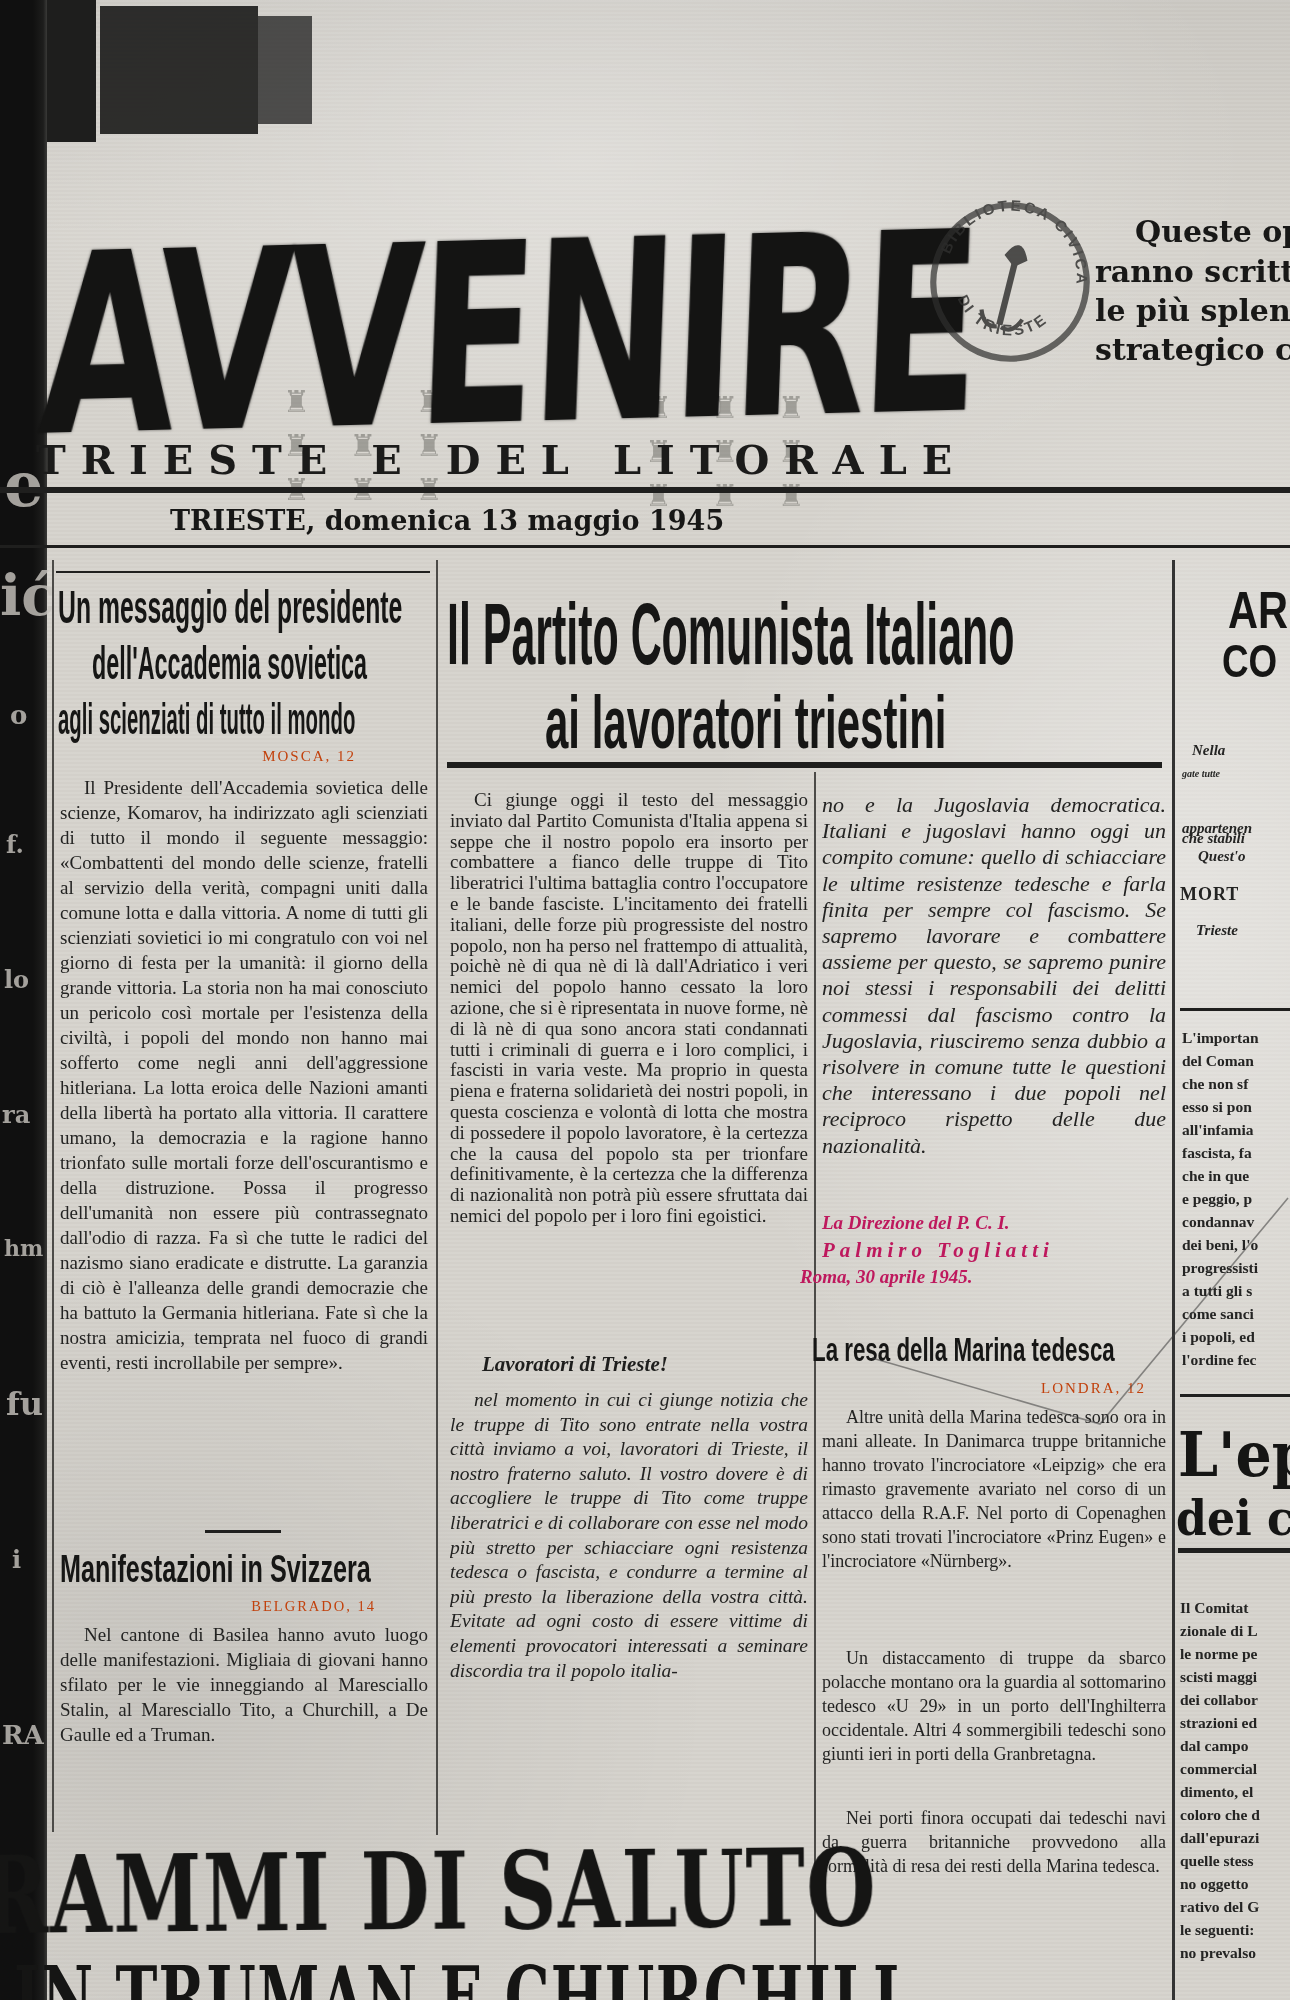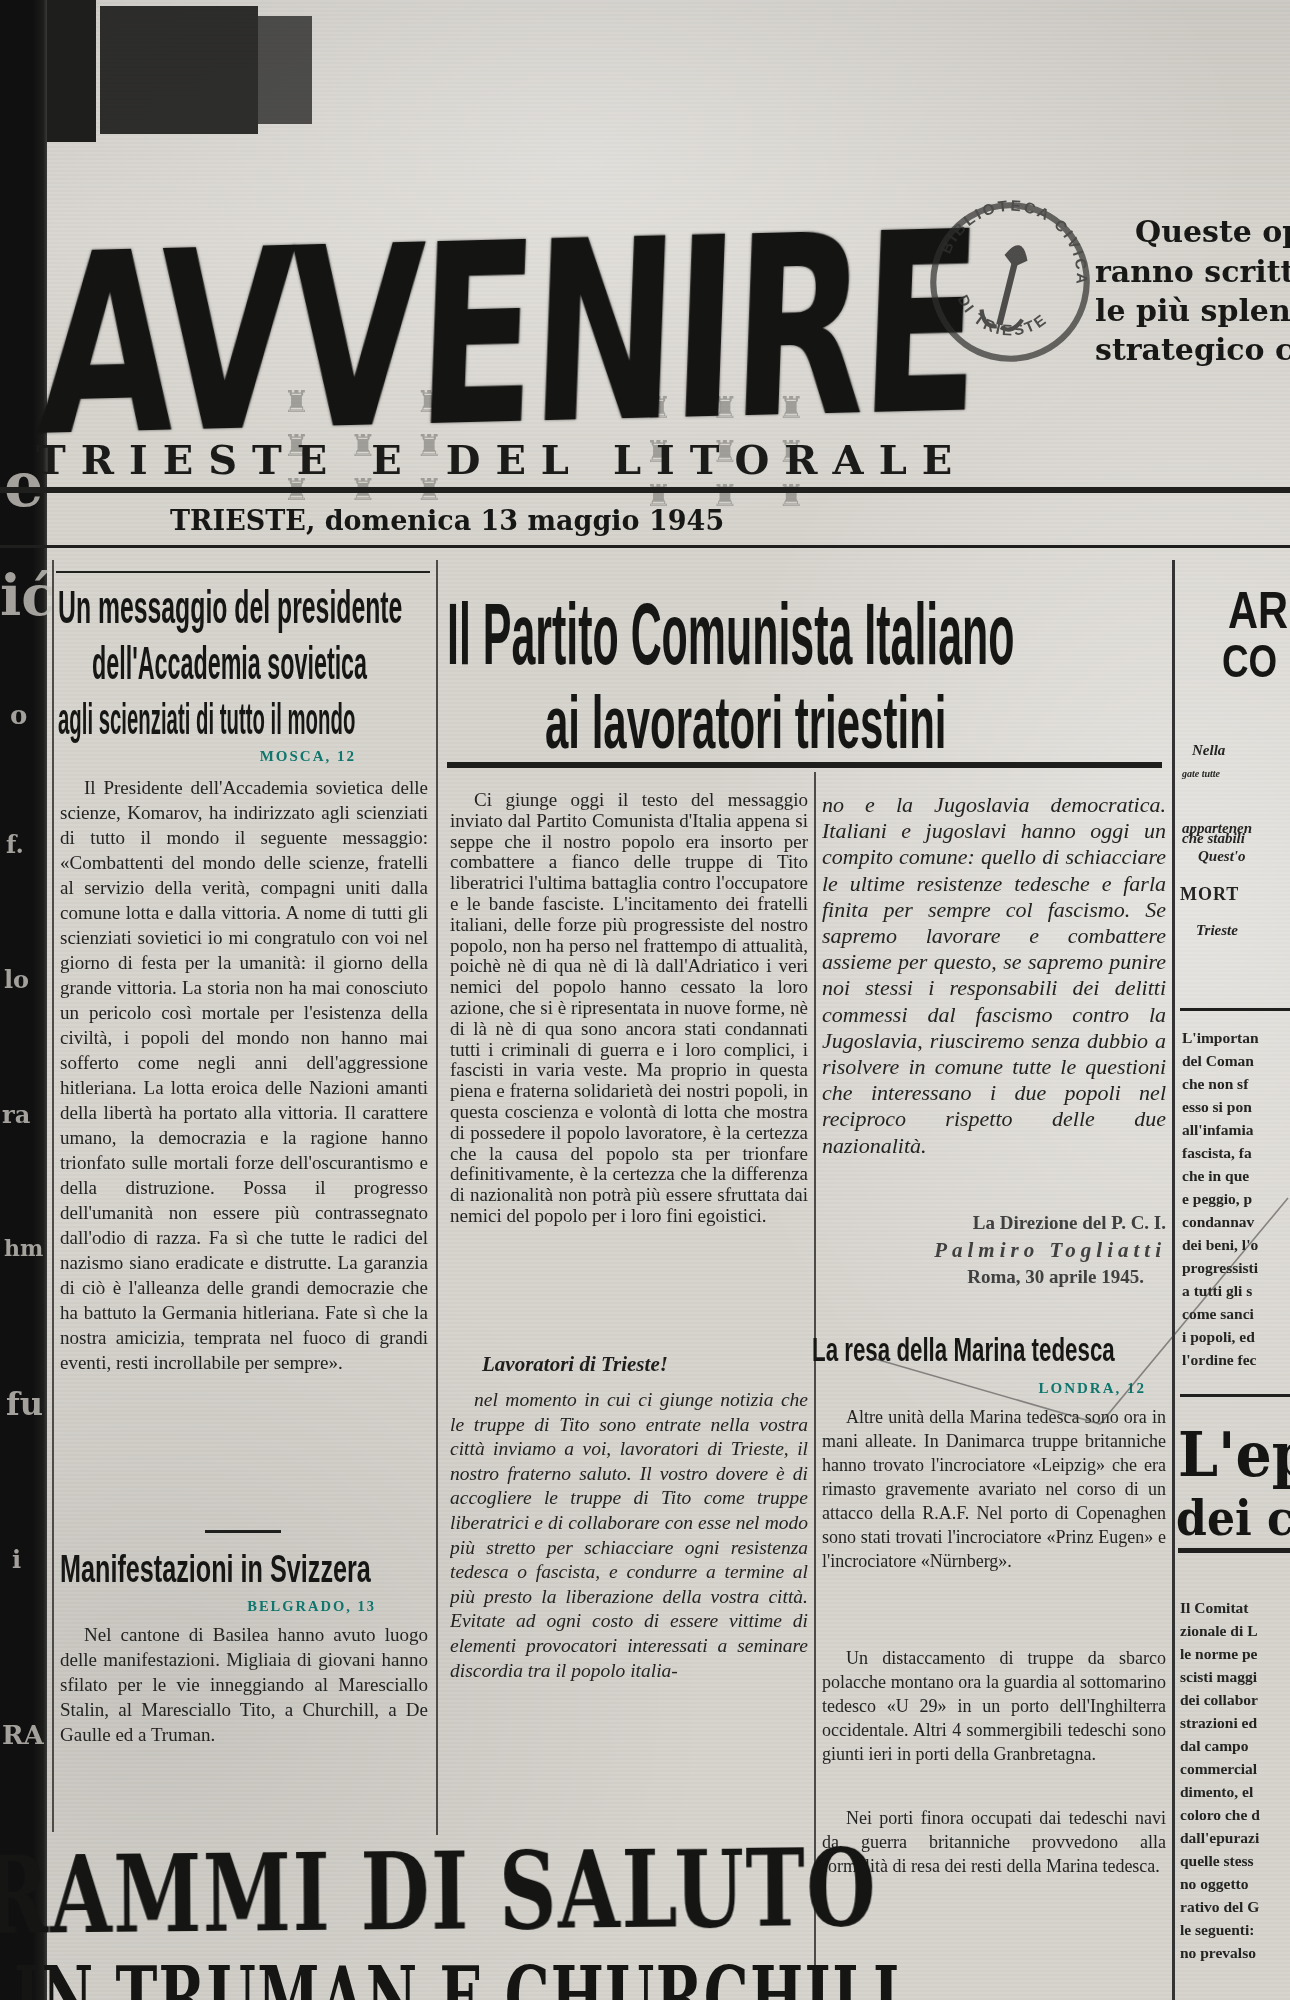--- a/index.html
+++ b/index.html
@@ -32,28 +32,28 @@
       color:#181817;white-space:nowrap;filter:blur(.4px);}
   #subtitle{left:36px;top:436px;font-family:"DejaVu Serif",serif;font-weight:bold;
       font-size:40px;letter-spacing:15px;color:#1b1b1a;white-space:nowrap;filter:blur(.45px);}
   #date-line{left:170px;top:505px;font-family:"DejaVu Serif",serif;font-weight:bold;
       font-size:27px;color:#171716;white-space:nowrap;filter:blur(.45px);}
   .hr{position:absolute;background:#1f1f1e;}
   .vr{position:absolute;background:#4c4b48;width:2px;}
   
   .hl{position:absolute;font-family:"Liberation Sans",sans-serif;font-weight:bold;
       color:#161615;white-space:nowrap;transform-origin:left top;filter:blur(.4px);}
-  .datel{position:absolute;font-family:"Liberation Serif",serif;font-weight:bold;
-      color:#0f766e;letter-spacing:2px;filter:blur(.3px);}
+  .datel{position:absolute;font-family:"Liberation Serif",serif;font-weight:normal;
+      color:#c2410c;letter-spacing:2px;filter:blur(.3px);}
   .body-text{position:absolute;font-family:"Liberation Serif",serif;text-align:justify;
       color:#232322;filter:blur(.38px);overflow:hidden;}
   .ind{text-indent:24px;}
   .ital{font-style:italic;}
   .sig{position:absolute;font-family:"Liberation Serif",serif;font-weight:bold;
-      color:#404040;text-align:right;filter:blur(.3px);}
+      color:#be185d;text-align:left;filter:blur(.3px);font-style:italic;}
   .frag{font-family:"Liberation Serif",serif;font-weight:bold;color:#242423;
       white-space:nowrap;filter:blur(.3px);}
   .bigserif{position:absolute;font-family:"DejaVu Serif",serif;font-weight:bold;
       color:#151514;white-space:nowrap;transform-origin:left top;filter:blur(.45px);}
   #stamp{transform:rotate(14deg);opacity:.82;}
   #crease{position:absolute;left:0;top:0;pointer-events:none;}
 </style>
 </head>
 <body>
 
@@ -118,21 +118,21 @@
   <div class="vr" style="left:1172px;top:560px;height:1440px;width:3px;background:#333;"></div>
 
   <div class="hr" style="left:56px;top:571px;width:374px;height:2px;"></div>
   <div class="hl" style="left:58px;top:582px;font-size:37px;transform:scale(.67,1.25);">Un messaggio del presidente</div>
   <div class="hl" style="left:92px;top:638px;font-size:37px;transform:scale(.63,1.25);">dell'Accademia sovietica</div>
   <div class="hl" style="left:58px;top:694px;font-size:37px;transform:scale(.55,1.2);">agli scienziati di tutto il mondo</div>
   <div class="datel" style="left:56px;top:748px;width:300px;text-align:right;font-size:15px;">MOSCA, 12</div>
   <div class="body-text ind" style="left:60px;top:775px;width:368px;height:748px;font-size:19px;line-height:25px;">Il Presidente dell'Accademia sovietica delle scienze, Komarov, ha indirizzato agli scienziati di tutto il mondo il seguente messaggio: «Combattenti del mondo delle scienze, fratelli al servizio della verità, compagni uniti dalla comune lotta e dalla vittoria. A nome di tutti gli scienziati sovietici io mi congratulo con voi nel giorno di festa per la umanità: il giorno della grande vittoria. La storia non ha mai conosciuto un pericolo così mortale per l'esistenza della civiltà, i popoli del mondo non hanno mai sofferto come negli anni dell'aggressione hitleriana. La lotta eroica delle Nazioni amanti della libertà ha portato alla vittoria. Il carattere umano, la democrazia e la ragione hanno trionfato sulle mortali forze dell'oscurantismo e della distruzione. Possa il progresso dell'umanità non essere più contrassegnato dall'odio di razza. Fa sì che tutte le radici del nazismo siano eradicate e distrutte. La garanzia di ciò è l'alleanza delle grandi democrazie che ha battuto la Germania hitleriana. Fate sì che la nostra amicizia, temprata nel fuoco di grandi eventi, resti incrollabile per sempre».</div>
   <div class="hr" style="left:205px;top:1530px;width:76px;height:3px;"></div>
   <div class="hl" style="left:60px;top:1546px;font-size:36px;transform:scale(.70,1.1);">Manifestazioni in Svizzera</div>
-  <div class="datel" style="left:56px;top:1598px;width:320px;text-align:right;font-size:14.5px;">BELGRADO, 13</div>
+  <div class="datel" style="left:56px;top:1598px;width:320px;text-align:right;font-size:14.5px;">BELGRADO, 14</div>
   <div class="body-text ind" style="left:60px;top:1622px;width:368px;height:195px;font-size:19px;line-height:25px;">Nel cantone di Basilea hanno avuto luogo delle manifestazioni. Migliaia di giovani hanno sfilato per le vie inneggiando al Maresciallo Stalin, al Maresciallo Tito, a Churchill, a De Gaulle ed a Truman.</div>
 
   <div class="hl" style="left:447px;top:584px;font-size:74px;transform:scale(.58,1.18);">Il Partito Comunista Italiano</div>
   <div class="hl" style="left:545px;top:680px;font-size:70px;transform:scale(.60,1.06);">ai lavoratori triestini</div>
   <div class="hr" style="left:447px;top:762px;width:715px;height:6px;"></div>
 
   <div class="body-text ind" style="left:450px;top:790px;width:358px;height:560px;font-size:19px;line-height:20.8px;">Ci giunge oggi il testo del messaggio inviato dal Partito Comunista d'Italia appena si seppe che il nostro popolo era insorto per combattere a fianco delle truppe di Tito liberatrici l'ultima battaglia contro l'occupatore e le bande fasciste. L'incitamento dei fratelli italiani, delle forze più progressiste del nostro popolo, non ha perso nel frattempo di attualità, poichè nè di qua nè di là dall'Adriatico i veri nemici del popolo hanno cessato la loro azione, che si è ripresentata in nuove forme, nè di là nè di qua sono ancora stati condannati tutti i criminali di guerra e i loro complici, i fascisti in varia veste. Ma proprio in questa piena e fraterna solidarietà dei nostri popoli, in questa coscienza e volontà di lotta che mostra di possedere il popolo lavoratore, è la certezza che la causa del popolo sta per trionfare definitivamente, è la certezza che la differenza di nazionalità non potrà più essere sfruttata dai nemici del popolo per i loro fini egoistici.</div>
   <div class="abs ital" style="left:482px;top:1352px;font-family:'Liberation Serif',serif;font-weight:bold;font-size:21px;color:#1e1e1d;filter:blur(.3px);">Lavoratori di Trieste!</div>
   <div class="body-text ital ind" style="left:450px;top:1388px;width:358px;height:420px;font-size:19.5px;line-height:24.6px;">nel momento in cui ci giunge notizia che le truppe di Tito sono entrate nella vostra città inviamo a voi, lavoratori di Trieste, il nostro fraterno saluto. Il vostro dovere è di accogliere le truppe di Tito come truppe liberatrici e di collaborare con esse nel modo più stretto per schiacciare ogni resistenza tedesca o fascista, e condurre a termine al più presto la liberazione della vostra città. Evitate ad ogni costo di essere vittime di elementi provocatori interessati a seminare discordia tra il popolo italia-</div>
 

